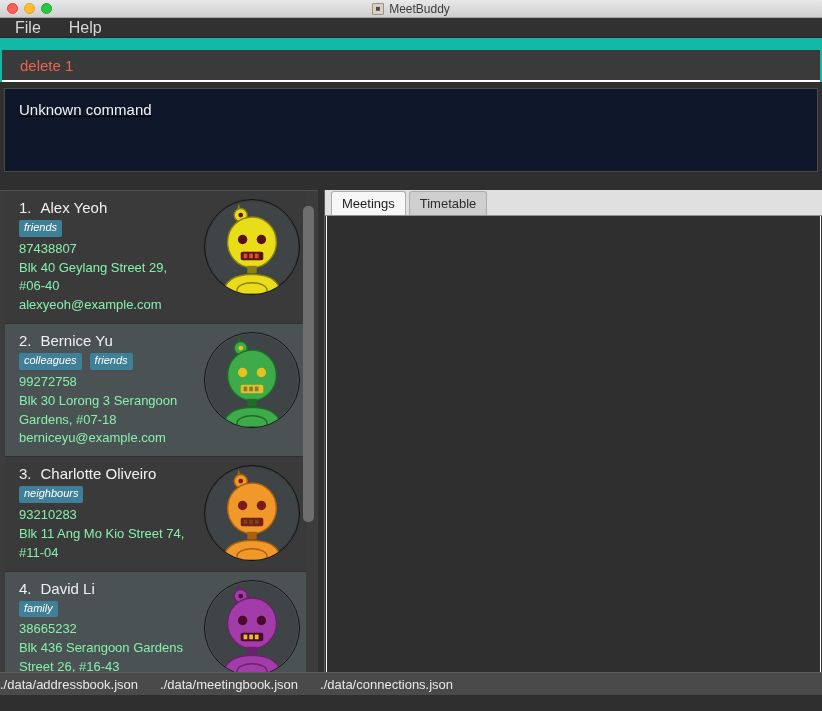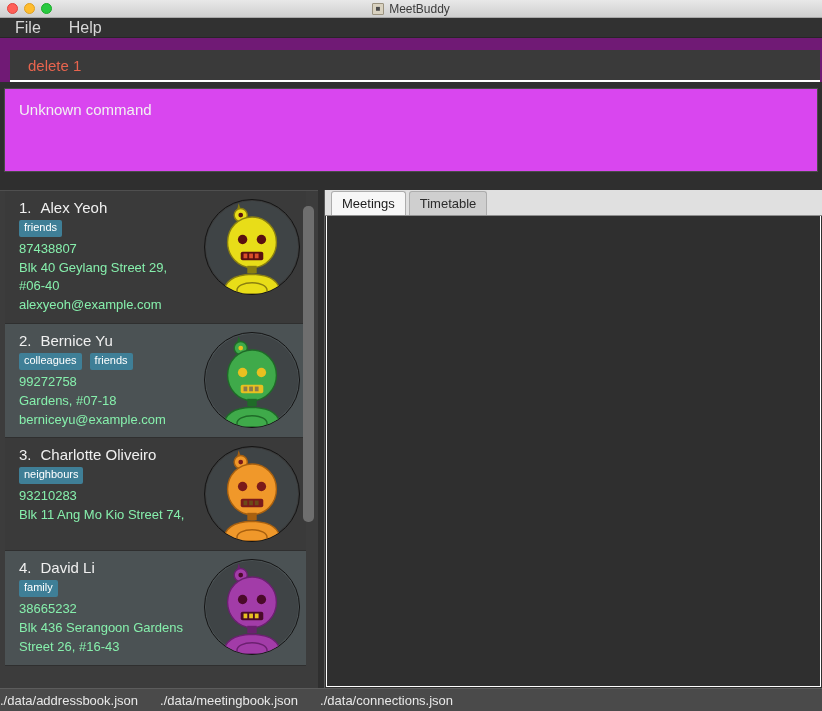--- a/index.html
+++ b/index.html
@@ -39,36 +39,36 @@
     height: 20px; background: #313131;
     display: flex; align-items: center; padding-left: 12px; gap: 22px;
     border-bottom: 1px solid #262626;
   }
   .menu-item {
     font-size: 16px; color: #d8d8d8; cursor: default;
     padding: 2px 3px;
   }
 
   
-  .cmd-wrap { background: #701a75; padding: 12px 0 0 8px; }
+  .cmd-wrap { background: #14b8a6; padding: 12px 0 0 0; }
   .cmd-input {
     margin: 0 2px; height: 32px;
     background: #3a3a3a;
     border: none; border-bottom: 2px solid #ffffff;
     color: #e8644e; font-size: 15px;
     font-family: "Liberation Sans", sans-serif;
     padding-left: 18px; width: calc(100% - 4px);
     outline: none;
   }
 
   
   .result-wrap { background: #2f2f2f; padding: 6px 4px 5px 4px; }
   .result-box {
-    background: #d946ef; border: 1px solid #4a4a4a;
-    height: 84px; padding: 12px 0 0 14px;
+    background: #0f172a; border: 1px solid #4a4a4a;
+    height: 84px; padding: 12px 0 0 14px; text-decoration: underline;
   }
   .result-text { color: #f2f2f2; font-size: 15px; }
 
   
   .main {
     position: absolute; top: 190px; left: 0;
     width: 822px; height: 498px;
     background: #2f2f2f; display: flex;
   }
 
@@ -88,21 +88,21 @@
   }
   .person-card.alt { background: #4b5254; }
   .person-card.norm { background: #3a3a3a; }
   .pc-text { flex: 1; min-width: 0; }
   .pc-nameline {
     font-size: 15px; color: #f0f0f0; margin-bottom: 4px;
     display: flex; gap: 9px;
   }
   .pc-index { }
   .pc-name { }
-  .pc-tags { display: flex; gap: 8px; margin-bottom: 3px; }
+  .pc-tags { display: flex; gap: 8px; margin-bottom: 3px; font-style: italic; }
   .tag {
     background: #3f7f97; color: #ffffff;
     font-size: 11px; padding: 1px 5px 2px 5px; border-radius: 2px;
     line-height: 1.25;
   }
   .pc-line { font-size: 13px; color: #86efac; line-height: 1.45; }
   .pc-avatar {
     width: 96px; height: 96px; border-radius: 50%;
     border: 1px solid #141414; flex: 0 0 auto; margin-left: 4px;
     overflow: hidden; position: relative; background: transparent;
@@ -146,21 +146,21 @@
   }
   .tab.active { background: #f7f7f7; color: #1c1c1c; }
   .tab-body {
     flex: 1; background: #2f2f2f;
     border: 1px solid #ffffff; border-top: none;
     margin: 0 1px 1px 1px;
   }
 
   
   .statusbar {
-    position: absolute; bottom: 0; left: 0;
+    position: absolute; bottom: 16px; left: 0;
     width: 822px; height: 23px;
     background: #4a4a4a; border-top: 1px solid #5c5c5c;
     display: flex; align-items: center; gap: 22px;
     padding-left: 0px; font-size: 13px; color: #e8e8e8;
   }
   .status-item { white-space: nowrap; }
 </style>
 </head>
 <body>
 
@@ -236,20 +236,21 @@
             <div class="pc-text">
               <div class="pc-nameline">
                 <span class="pc-index">2.</span>
                 <span class="pc-name">Bernice Yu</span>
               </div>
               <div class="pc-tags">
                 <span class="tag">colleagues</span>
                 <span class="tag">friends</span>
               </div>
               <div class="pc-line">99272758</div>
+              <div class="pc-line">Blk 30 Lorong 3 Serangoon</div>
               <div class="pc-line">Gardens, #07-18</div>
               <div class="pc-line">berniceyu@example.com</div>
             </div>
             <div class="pc-avatar">
   <svg viewBox="0 0 100 100" xmlns="http://www.w3.org/2000/svg">
     <circle cx="50" cy="50" r="49" fill="#3f4446"></circle>
     <g>
       <path d="M33 20 L36 8 L40 20" stroke="#1f6b28" stroke-width="2.5" fill="none"></path>
       <circle cx="38" cy="16" r="7" fill="#3faa4a" stroke="#1f6b28" stroke-width="1.5"></circle>
       <circle cx="38" cy="16" r="2.5" fill="#e8c020"></circle>
@@ -271,20 +272,21 @@
             <div class="pc-text">
               <div class="pc-nameline">
                 <span class="pc-index">3.</span>
                 <span class="pc-name">Charlotte Oliveiro</span>
               </div>
               <div class="pc-tags">
                 <span class="tag">neighbours</span>
               </div>
               <div class="pc-line">93210283</div>
               <div class="pc-line">Blk 11 Ang Mo Kio Street 74,</div>
+              <div class="pc-line">#11-04</div>
             </div>
             <div class="pc-avatar">
   <svg viewBox="0 0 100 100" xmlns="http://www.w3.org/2000/svg">
     <circle cx="50" cy="50" r="49" fill="#3f4446"></circle>
     <g>
       <path d="M33 20 L36 8 L40 20" stroke="#a8600f" stroke-width="2.5" fill="none"></path>
       <circle cx="38" cy="16" r="7" fill="#f0982a" stroke="#a8600f" stroke-width="1.5"></circle>
       <circle cx="38" cy="16" r="2.5" fill="#7a1a1a"></circle>
       <ellipse cx="50" cy="45" rx="26" ry="27" fill="#f0982a" stroke="#a8600f" stroke-width="1.5"></ellipse>
       <circle cx="40" cy="42" r="5" fill="#7a1a1a"></circle>

